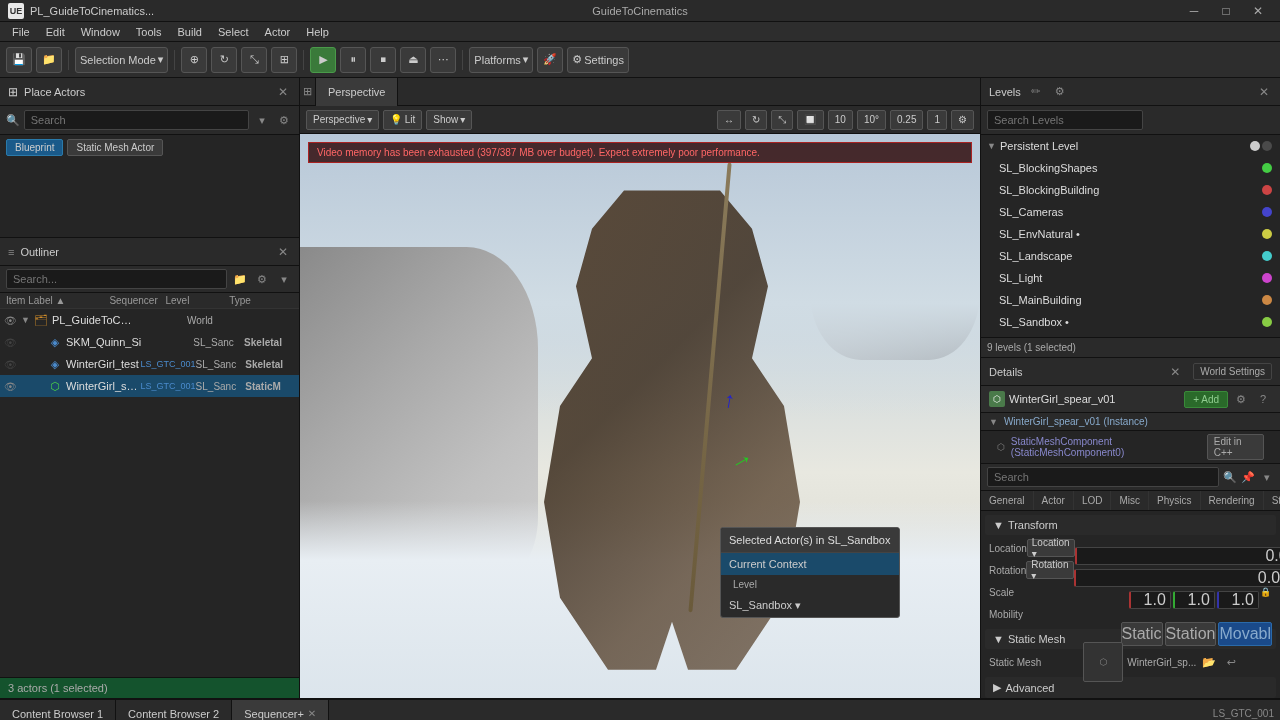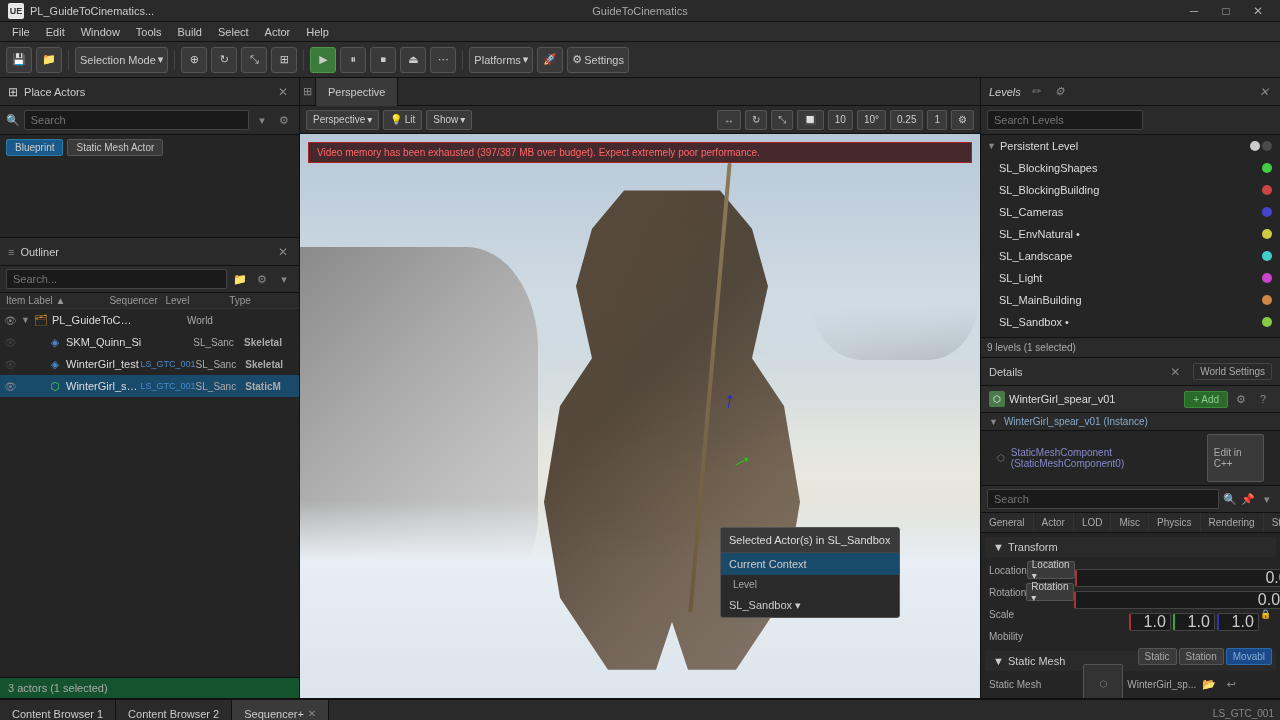--- a/index.html
+++ b/index.html
@@ -80,21 +80,21 @@
     .ctx-sub { font-size: 10px; color: #aaa; padding: 4px 12px; }
     
     
     .actor-count { padding: 4px 8px; background: #14532d; font-size: 11px; color: #aaa; border-top: 1px solid #111; }
     
     
     .right-panel { width: 300px; background: #252525; border-left: 1px solid #111; display: flex; flex-direction: column; flex-shrink: 0; overflow: hidden; }
     
     
     .levels-panel { height: 280px; border-bottom: 1px solid #111; display: flex; flex-direction: column; }
-    .levels-header { background: #2a2a2a; height: 28px; display: flex; align-items: center; padding: 0 8px; gap: 6px; border-bottom: 1px solid #111; font-style: italic; }
+    .levels-header { background: #2a2a2a; height: 28px; display: flex; align-items: center; padding: 0 8px; gap: 6px; border-bottom: 1px solid #111; }
     .levels-search { padding: 4px 6px; background: #2a2a2a; border-bottom: 1px solid #111; }
     .levels-items { flex: 1; overflow-y: auto; }
     .level-item { display: flex; align-items: center; height: 22px; padding: 0 6px; cursor: pointer; }
     .level-name { flex: 1; font-size: 11px; color: #ddd; }
     .level-count { padding: 4px 6px; background: #2a2a2a; font-size: 10px; color: #aaa; border-top: 1px solid #111; }
     
     
     .details-panel { flex: 1; display: flex; flex-direction: column; overflow: hidden; }
     .details-header { background: #2a2a2a; height: 28px; display: flex; align-items: center; padding: 0 8px; gap: 6px; border-bottom: 1px solid #111; }
     .details-object { background: #2d2d2d; padding: 4px 8px; border-bottom: 1px solid #111; display: flex; align-items: center; gap: 4px; }
@@ -138,25 +138,25 @@
     .snow-ground { position: absolute; bottom: 0; left: 0; right: 0; height: 35%; background: linear-gradient(180deg, rgba(240,245,250,0) 0%, #e8eef3 30%, #dce5ec 100%); }
     .rock-left { position: absolute; top: 20%; left: 0; width: 35%; height: 60%; background: linear-gradient(135deg, #8a8a8a 0%, #aaa 40%, #c0c0c0 70%, #d0d0d0 100%); border-radius: 0 30% 20% 0; }
     .rock-right { position: absolute; top: 0; right: 0; width: 25%; height: 40%; background: linear-gradient(135deg, #d0d4d8 0%, #b8bcc0 60%, #9a9ea2 100%); border-radius: 0 0 30% 30%; }
     .lock-icon { color: #666; font-size: 9px; }
     
     .static-mesh-preview { width: 40px; height: 40px; background: #333; border: 1px solid #555; border-radius: 2px; display: flex; align-items: center; justify-content: center; font-size: 9px; color: #888; flex-shrink: 0; }
     
     .mobility-row { display: flex; align-items: center; padding: 2px 4px; height: 22px; }
     .mobility-label { flex: 1; font-size: 10px; color: #aaa; }
     .mobility-btns { display: flex; gap: 2px; }
-    .mob-btn { padding: 2px 6px; background: #3a3a3a; border: 1px solid #555; border-radius: 2px; font-size: 10px; color: #aaa; cursor: pointer; margin-top: 40px; }
+    .mob-btn { padding: 2px 0; background: #3a3a3a; border: 1px solid #555; border-radius: 2px; font-size: 16px; color: #aaa; cursor: pointer; margin-top: 40px; }
     .mob-btn.active { background: #1a4a8a; border-color: #2a6aaa; color: #8ac; }
     
     .instance-row { background: #2a2a2a; padding: 3px 8px; font-size: 10px; color: #8ac; border-bottom: 1px solid #111; display: flex; align-items: center; gap: 6px; }
-    .edit-cpp-btn { padding: 12px 6px; background: #3a3a3a; border: 1px solid #555; border-radius: 2px; font-size: 10px; color: #aaa; cursor: pointer; margin-left: auto; }
+    .edit-cpp-btn { padding: 1px 6px; background: #3a3a3a; border: 1px solid #555; border-radius: 2px; font-size: 10px; color: #aaa; cursor: pointer; margin-left: auto; }
     
     .search-details { width: 100%; background: #1a1a1a; border: 1px solid #444; color: #ccc; font-size: 11px; padding: 2px 6px; border-radius: 2px; height: 20px; }
   </style>
 </head>
 <body>
 
 <div class="titlebar">
   <div class="titlebar-logo">UE</div>
   <span class="titlebar-title">PL_GuideToCinematics...</span>
   <span class="titlebar-center">GuideToCinematics</span>

